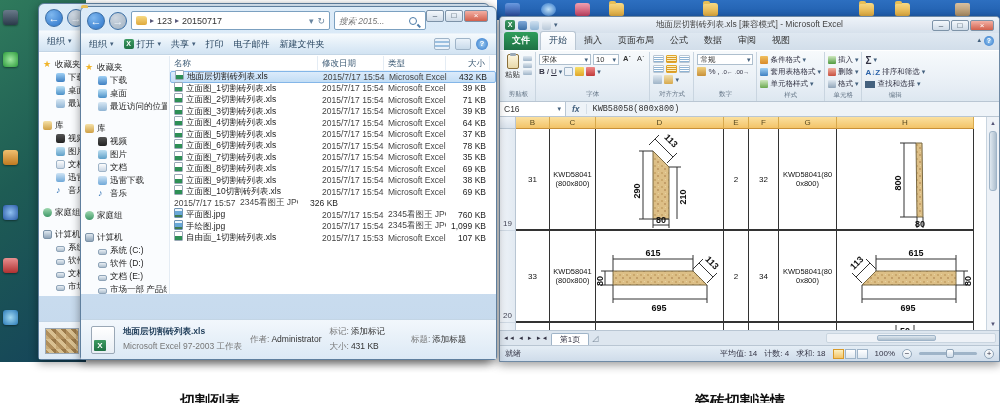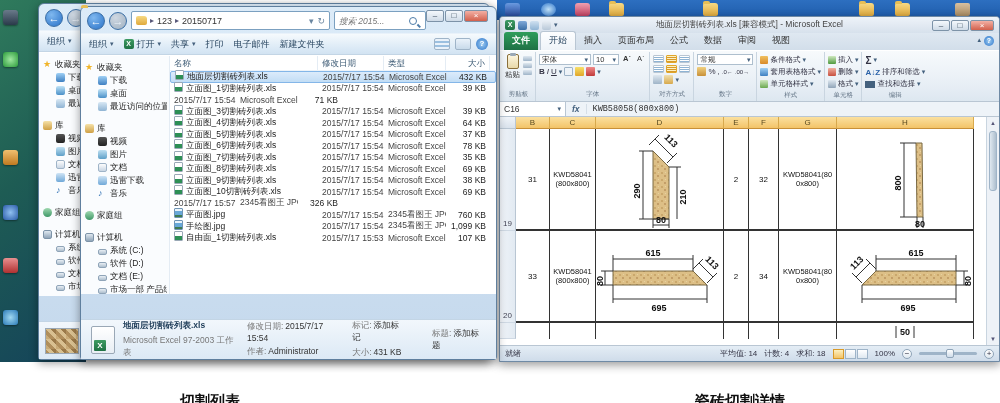--- a/index.html
+++ b/index.html
@@ -487,20 +487,21 @@
             <div class="col-type">Microsoft Excel ...</div>
             <div class="col-size">432 KB</div>
           </div>
           <div class="frow ic-excel icon-excel">
             <div class="col-name"><span class="fic"></span><span>立面图_1切割砖列表.xls</span></div>
             <div class="col-date">2015/7/17 15:54</div>
             <div class="col-type">Microsoft Excel ...</div>
             <div class="col-size">39 KB</div>
           </div>
           <div class="frow ic-excel icon-excel">
+            <div class="col-name"><span class="fic"></span><span>立面图_2切割砖列表.xls</span></div>
             <div class="col-date">2015/7/17 15:54</div>
             <div class="col-type">Microsoft Excel ...</div>
             <div class="col-size">71 KB</div>
           </div>
           <div class="frow ic-excel icon-excel">
             <div class="col-name"><span class="fic"></span><span>立面图_3切割砖列表.xls</span></div>
             <div class="col-date">2015/7/17 15:54</div>
             <div class="col-type">Microsoft Excel ...</div>
             <div class="col-size">39 KB</div>
           </div>
@@ -571,21 +572,20 @@
           </div>
       </div>
     </div>
     <div class="details-pane">
       <div class="big-xl"></div>
       <div class="dp-col" style="min-width:108px">
         <span class="dp-strong">地面层切割砖列表.xls</span>
         <span class="dp-dim">Microsoft Excel 97-2003 工作表</span>
       </div>
       <div class="dp-col">
-        <span class="dp-pair"><span>修改日期:</span><span>2015/7/17 15:54</span></span>
         <span class="dp-pair"><span>作者:</span><span>Administrator</span></span>
       </div>
       <div class="dp-col">
         <span class="dp-pair"><span>标记:</span><span>添加标记</span></span>
         <span class="dp-pair"><span>大小:</span><span>431 KB</span></span>
       </div>
       <div class="dp-col" style="margin-left:18px">
         <span class="dp-pair"><span>标题:</span><span>添加标题</span></span>
       </div>
     </div>
@@ -887,20 +887,31 @@
           </div>
         </div>
 
         <div class="vscroll">
           <div class="vs-btn" style="top:0">▲</div>
           <div class="vthumb"></div>
           <div class="vs-btn" style="bottom:0">▼</div>
         </div>
       </div>
 
+      <div class="sheettabs">
+        <span style="font-size:6px">◄◄</span>
+        <span style="font-size:6px">◄</span>
+        <span style="font-size:6px">►</span>
+        <span style="font-size:6px">►◄</span>
+        <span class="stab">第1页</span>
+        <span style="color:#7a8a9a">◿</span>
+        <div class="hscroll">
+            <div class="hthumb"></div>
+          </div>
+      </div>
       <div class="statusbar">
         <span>就绪</span>
         <span class="status-right">
           <span>平均值: 14</span>
           <span>计数: 4</span>
           <span>求和: 18</span>
           <span class="viewbtns">
             <span class="vb on"></span>
             <span class="vb"></span>
             <span class="vb"></span>

